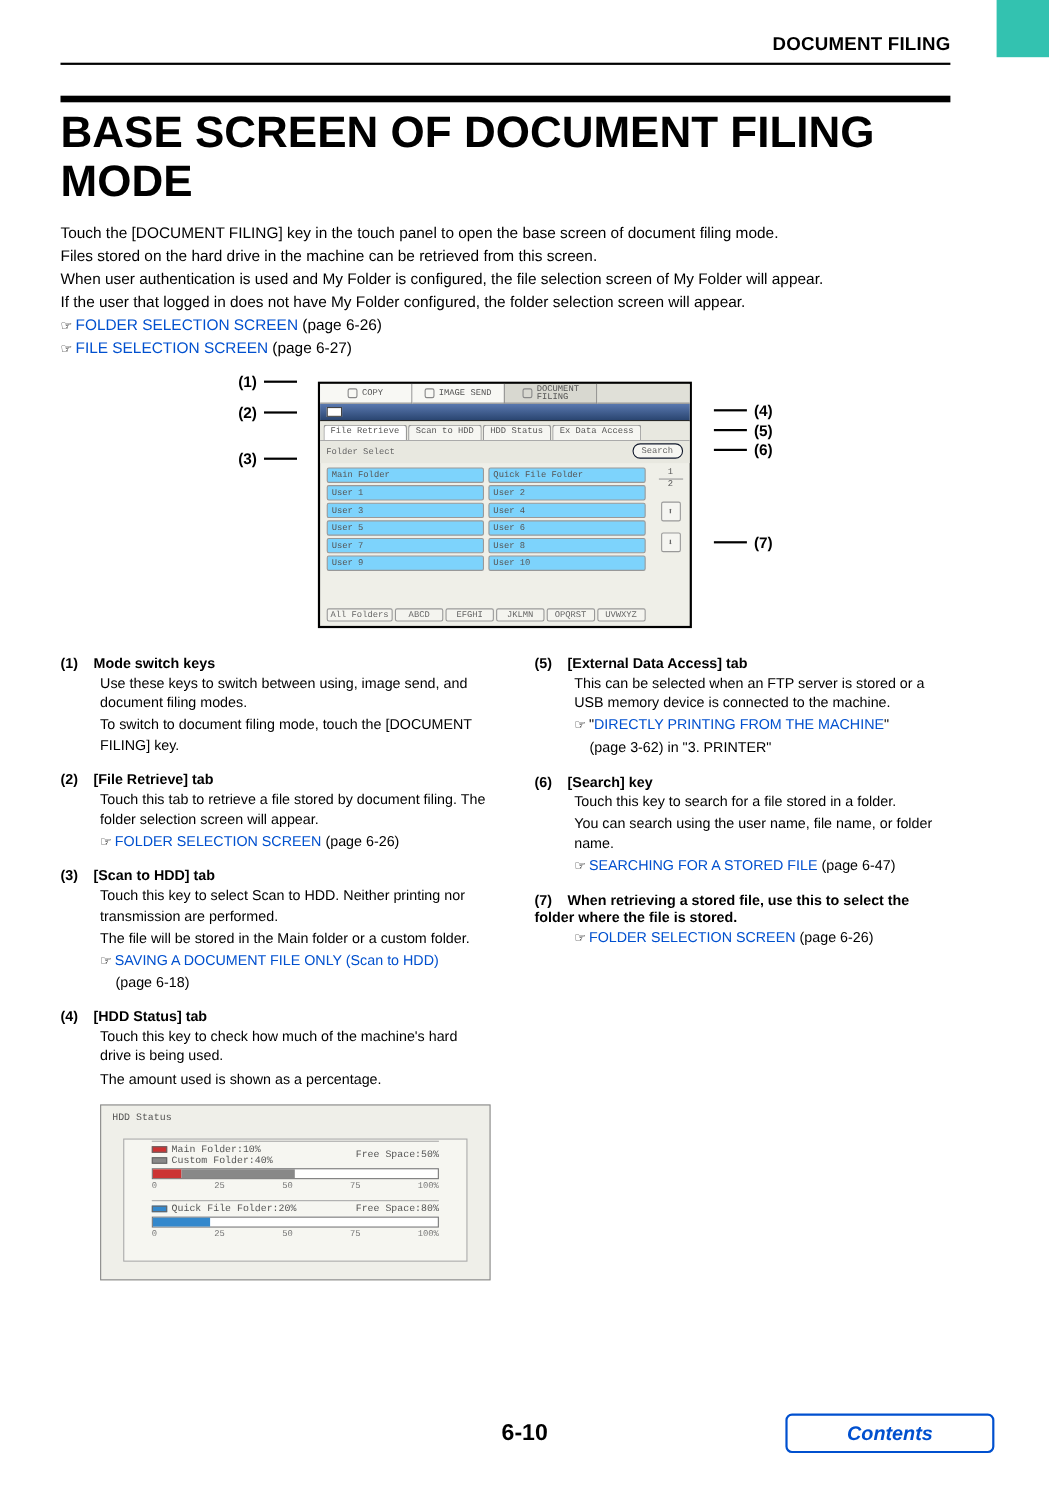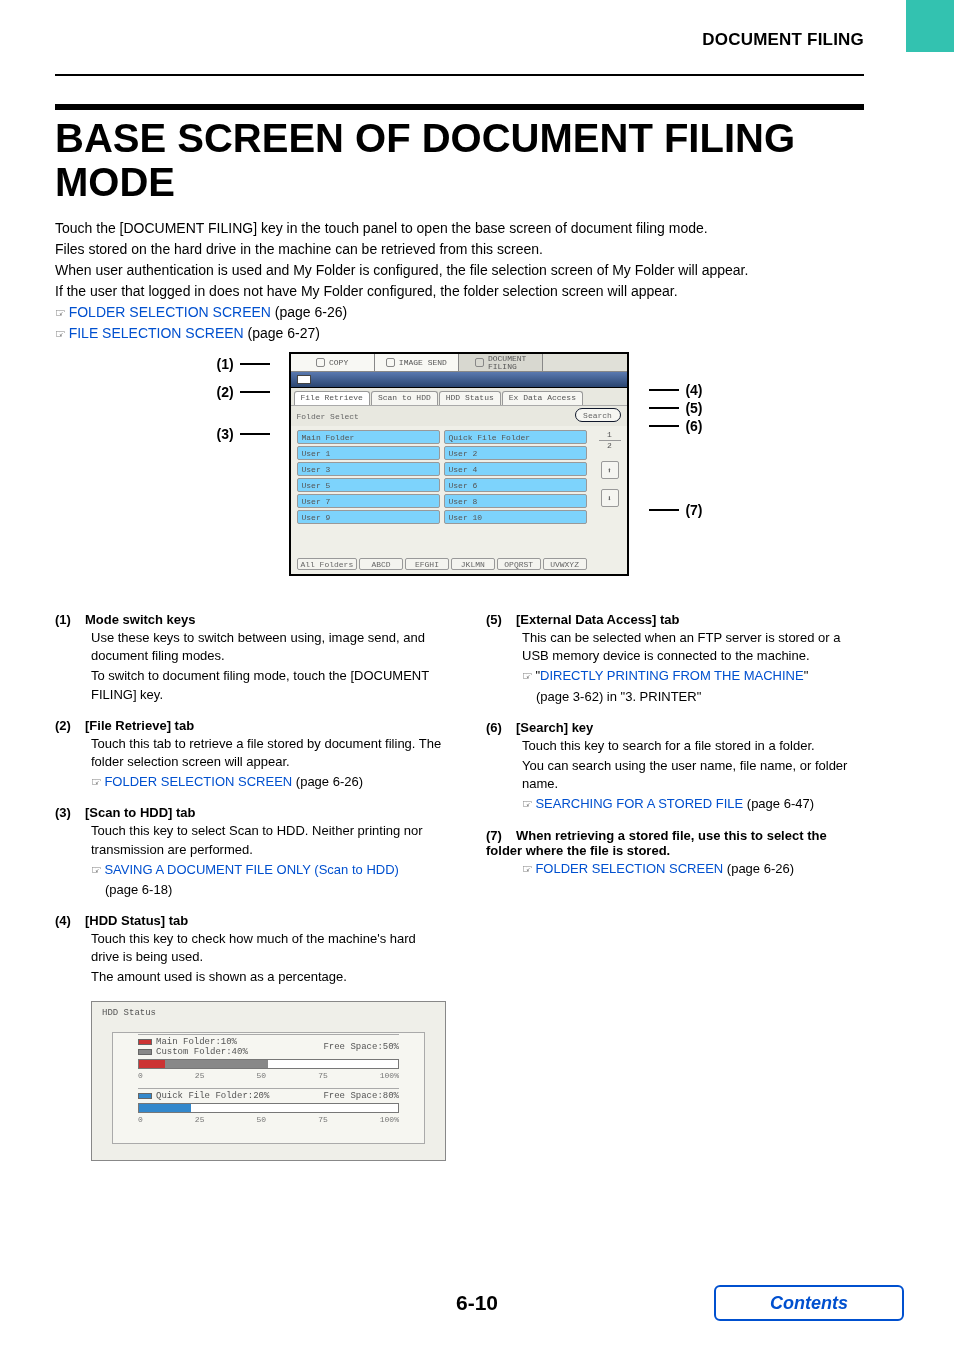--- a/index.html
+++ b/index.html
@@ -22,21 +22,21 @@
   .page {
     position:relative;
     padding:30px 90px 30px 55px;
     min-height:1351px;
   }
   .hdr {
     text-align:right;
     font-weight:bold;
     font-family:Arial;
     font-size:17px;
-    margin-bottom:24px;
+    margin-bottom:7px;
     letter-spacing:0.2px;
   }
   .rule-top {
     border-top:2px solid #000;
     margin-bottom:28px;
   }
   .rule-thick {
     border-top:6px solid #000;
     margin-bottom:6px;
   }
@@ -307,21 +307,21 @@
         </div>
       <div class="callout-r" style="top:66px;">
           <div class="co-line-r"></div>
           <span>(6)</span>
         </div>
       <div class="callout-r" style="top:150px;">
           <div class="co-line-r"></div>
           <span>(7)</span>
         </div>
 
-      <div class="screen" style="position:absolute;left:14px;top:0;">
+      <div class="screen" style="position:absolute;left:14px;top:12px;">
         <div class="modebar">
           <div class="modetab">
               <span class="ic"></span>
               <span>COPY</span>
             </div>
           <div class="modetab">
               <span class="ic"></span>
               <span>IMAGE SEND</span>
             </div>
           <div class="modetab active">
@@ -407,20 +407,21 @@
         <span class="num">(2)</span><span class="head">[File Retrieve] tab</span>
         <div class="body">
           <p>Touch this tab to retrieve a file stored by document filing. The folder selection screen will appear.</p>
           <p><span class="ptr">☞</span> <a class="link">FOLDER SELECTION SCREEN</a><span> (page 6-26)</span></p>
         </div>
       </div>
       <div class="item">
         <span class="num">(3)</span><span class="head">[Scan to HDD] tab</span>
         <div class="body">
           <p>Touch this key to select Scan to HDD. Neither printing nor transmission are performed.</p>
+          <p>The file will be stored in the Main folder or a custom folder.</p>
           <p><span class="ptr">☞</span> <a class="link">SAVING A DOCUMENT FILE ONLY (Scan to HDD)</a></p>
           <p style="margin-left:14px">(page 6-18)</p>
         </div>
       </div>
       <div class="item">
         <span class="num">(4)</span><span class="head">[HDD Status] tab</span>
         <div class="body">
           <p>Touch this key to check how much of the machine's hard drive is being used.</p>
           <p>The amount used is shown as a percentage.</p>
         </div>

